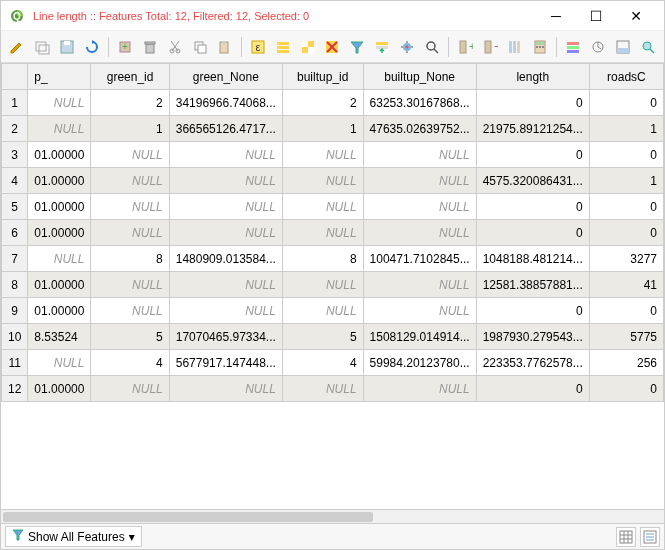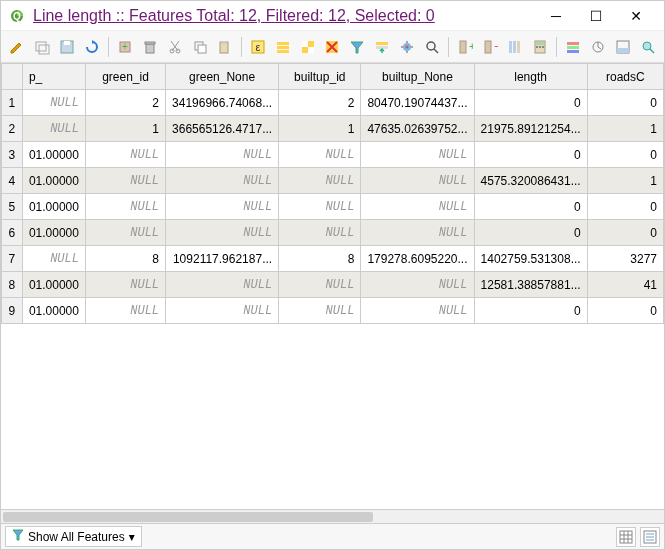--- a/index.html
+++ b/index.html
@@ -1,32 +1,32 @@
 <!DOCTYPE html>
 <html><head>
 <meta charset="utf-8">
 <style>
 * { box-sizing: border-box; margin: 0; padding: 0; }
 body { font-family: "Segoe UI", Tahoma, sans-serif; font-size: 12px; background: #fff; width: 665px; height: 550px; overflow: hidden; display: flex; flex-direction: column; border: 1px solid #ccc; }
 .titlebar { height: 30px; display: flex; align-items: center; padding: 0 8px; background: #fff; border-bottom: 1px solid #eee; }
 .titlebar .icon { width: 16px; height: 16px; margin-right: 8px; }
-.titlebar .title { flex: 1; font-size: 16px; color: #701a75; text-decoration: underline; }
+.titlebar .title { flex: 1; font-size: 11px; color: #ef4444; }
 .titlebar .winbtn { width: 40px; height: 28px; display: flex; align-items: center; justify-content: center; color: #000; font-size: 14px; cursor: pointer; }
 .toolbar { height: 32px; display: flex; align-items: center; padding: 2px 6px; gap: 4px; border-bottom: 1px solid #ddd; background: #f7f7f7; }
 .toolbar .tbtn { width: 22px; height: 22px; display: flex; align-items: center; justify-content: center; cursor: pointer; border-radius: 2px; }
 .toolbar .sep { width: 1px; height: 20px; background: #ccc; margin: 0 2px; }
 .table-wrap { flex: 1; overflow: auto; position: relative; }
 table { border-collapse: collapse; table-layout: fixed; }
 th, td { border: 1px solid #ccc; padding: 4px 6px; height: 26px; text-align: right; white-space: nowrap; overflow: hidden; text-overflow: ellipsis; font-size: 12px; }
 th { background: #f0f0f0; font-weight: normal; text-align: center; position: sticky; top: 0; margin-left: 44px; }
 .rowhdr { background: #f0f0f0; text-align: center; width: 22px; position: sticky; left: 0; }
 th.rowhdr { width: 22px; }
 .col-b { width: 50px; text-align: left; }
 .col { width: 98px; }
-.null { color: #999; font-style: italic; font-family: Liberation Mono, monospace; }
+.null { color: #999; font-style: italic; }
 tr.even td:not(.rowhdr) { background: #fff; }
 tr.odd td:not(.rowhdr) { background: #eceae4; }
 .footer { height: 26px; border-top: 1px solid #ccc; display: flex; align-items: center; padding: 0 4px; background: #f7f7f7; gap: 4px; }
 .footer .filterbtn { display: flex; align-items: center; gap: 4px; padding: 2px 6px; border: 1px solid #ccc; background: #fff; cursor: pointer; font-size: 12px; text-align: right; }
 .footer .spacer { flex: 1; }
 .footer .fbtn { width: 20px; height: 20px; display: flex; align-items: center; justify-content: center; cursor: pointer; border: 1px solid #ccc; background: #fff; }
 .scrollbar-h { height: 14px; background: #f0f0f0; border-top: 1px solid #ccc; display: flex; align-items: center; }
 .scrollbar-h .thumb { height: 10px; width: 370px; margin-left: 2px; background: #cdcdcd; border-radius: 2px; }
 </style>
 </head>
@@ -225,21 +225,21 @@
           <th class="col">roadsC</th>
         </tr>
     </thead>
     <tbody id="tbody">
         <tr class="even">
           <td class="rowhdr">1</td>
           <td class="col-b null" style="text-align: right;">NULL</td>
           <td class="col">2</td>
           <td class="col">34196966.74068...</td>
           <td class="col">2</td>
-          <td class="col">80470.19074437...</td>
+          <td class="col">63253.30167868...</td>
           <td class="col">0</td>
           <td class="col">0</td>
         </tr>
         <tr class="odd">
           <td class="rowhdr">2</td>
           <td class="col-b null" style="text-align: right;">NULL</td>
           <td class="col">1</td>
           <td class="col">366565126.4717...</td>
           <td class="col">1</td>
           <td class="col">47635.02639752...</td>
@@ -283,38 +283,68 @@
           <td class="col null">NULL</td>
           <td class="col null">NULL</td>
           <td class="col null">NULL</td>
           <td class="col">0</td>
           <td class="col">0</td>
         </tr>
         <tr class="even">
           <td class="rowhdr">7</td>
           <td class="col-b null" style="text-align: right;">NULL</td>
           <td class="col">8</td>
-          <td class="col">1092117.962187...</td>
+          <td class="col">1480909.013584...</td>
           <td class="col">8</td>
-          <td class="col">179278.6095220...</td>
-          <td class="col">1402759.531308...</td>
+          <td class="col">100471.7102845...</td>
+          <td class="col">1048188.481214...</td>
           <td class="col">3277</td>
         </tr>
         <tr class="odd">
           <td class="rowhdr">8</td>
           <td class="col-b" style="text-align: left;">01.00000</td>
           <td class="col null">NULL</td>
           <td class="col null">NULL</td>
           <td class="col null">NULL</td>
           <td class="col null">NULL</td>
           <td class="col">12581.38857881...</td>
           <td class="col">41</td>
         </tr>
         <tr class="even">
           <td class="rowhdr">9</td>
+          <td class="col-b" style="text-align: left;">01.00000</td>
+          <td class="col null">NULL</td>
+          <td class="col null">NULL</td>
+          <td class="col null">NULL</td>
+          <td class="col null">NULL</td>
+          <td class="col">0</td>
+          <td class="col">0</td>
+        </tr>
+        <tr class="odd">
+          <td class="rowhdr">10</td>
+          <td class="col-b" style="text-align: left;">8.53524</td>
+          <td class="col">5</td>
+          <td class="col">17070465.97334...</td>
+          <td class="col">5</td>
+          <td class="col">1508129.014914...</td>
+          <td class="col">1987930.279543...</td>
+          <td class="col">5775</td>
+        </tr>
+        <tr class="even">
+          <td class="rowhdr">11</td>
+          <td class="col-b null" style="text-align: right;">NULL</td>
+          <td class="col">4</td>
+          <td class="col">5677917.147448...</td>
+          <td class="col">4</td>
+          <td class="col">59984.20123780...</td>
+          <td class="col">223353.7762578...</td>
+          <td class="col">256</td>
+        </tr>
+        <tr class="odd">
+          <td class="rowhdr">12</td>
           <td class="col-b" style="text-align: left;">01.00000</td>
           <td class="col null">NULL</td>
           <td class="col null">NULL</td>
           <td class="col null">NULL</td>
           <td class="col null">NULL</td>
           <td class="col">0</td>
           <td class="col">0</td>
         </tr>
       </tbody>
   </table>

